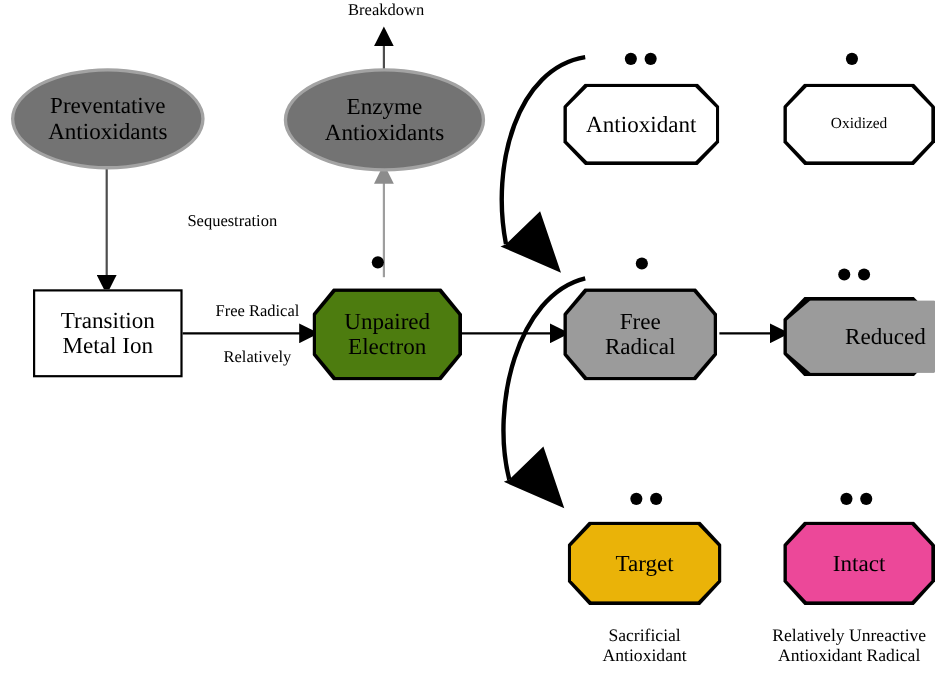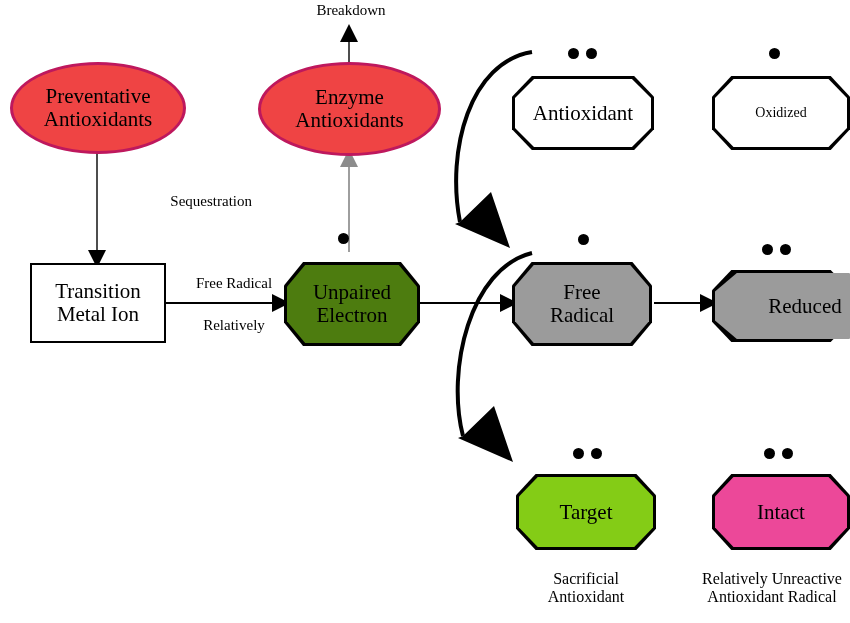--- a/index.html
+++ b/index.html
@@ -34,23 +34,23 @@
     text-align: center;
     line-height: 1.08;
     box-sizing: border-box;
   }
   .node-text {
     display: block;
     white-space: pre-line;
   }
   
   .ellipse {
-    border: 3px solid #be185d;
+    border: 3px solid #a3a3a3;
     border-radius: 50%;
-    background: #ef4444;
+    background: #737373;
   }
   
   .rect {
     border: 2px solid #000;
     background: #fff;
   }
   .octagon-wrap {
     position: absolute;
   }
   .octagon-outer {
@@ -205,21 +205,21 @@
       <span class="node-text">Reduced</span>
     </div>
   </div>
 
   <div class="dots" style="left:573px; top:448px;">
     <span class="dot"></span>
     <span class="dot"></span>
   </div>
   <div class="octagon-wrap" style="left:516px; top:474px; width:140px; height:76px;">
     <div class="octagon-outer"></div>
-    <div class="octagon-inner" style="background:#84cc16; font-size:21px;">
+    <div class="octagon-inner" style="background:#eab308; font-size:21px;">
       <span class="node-text">Target</span>
     </div>
   </div>
 
   <div class="dots" style="left:764px; top:448px;">
     <span class="dot"></span>
     <span class="dot"></span>
   </div>
   <div class="octagon-wrap" style="left:712px; top:474px; width:138px; height:76px;">
     <div class="octagon-outer"></div>

